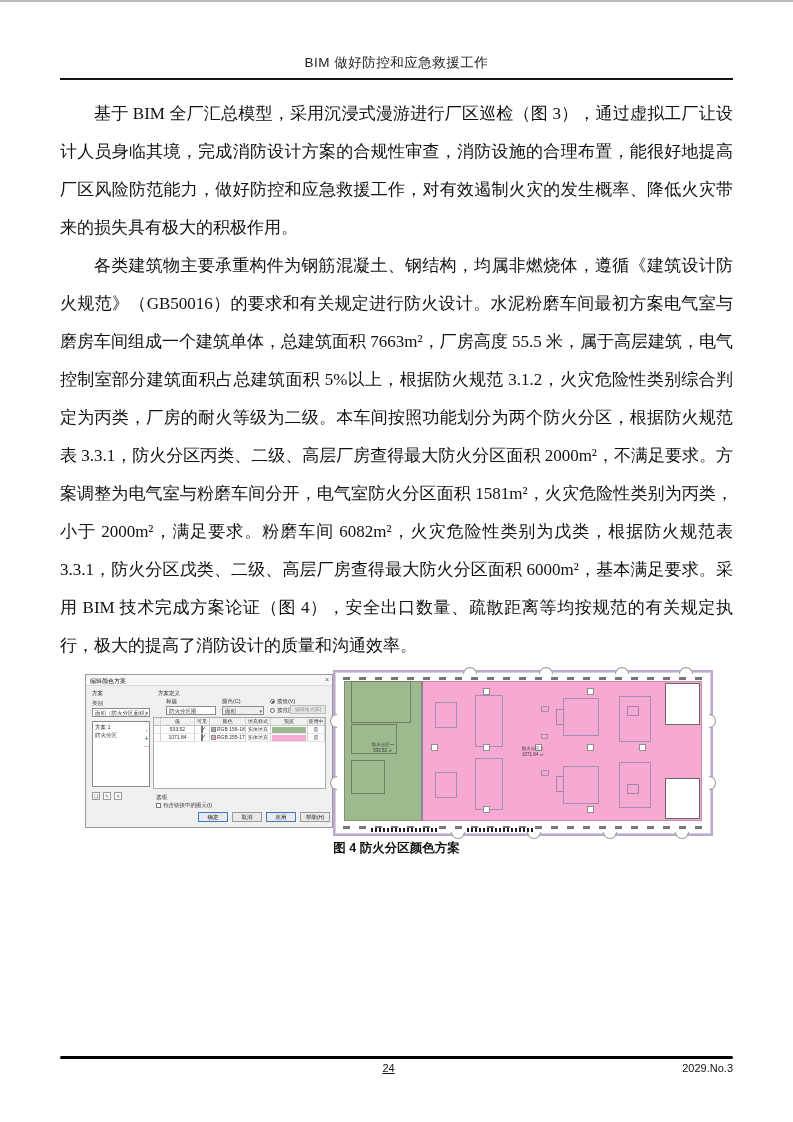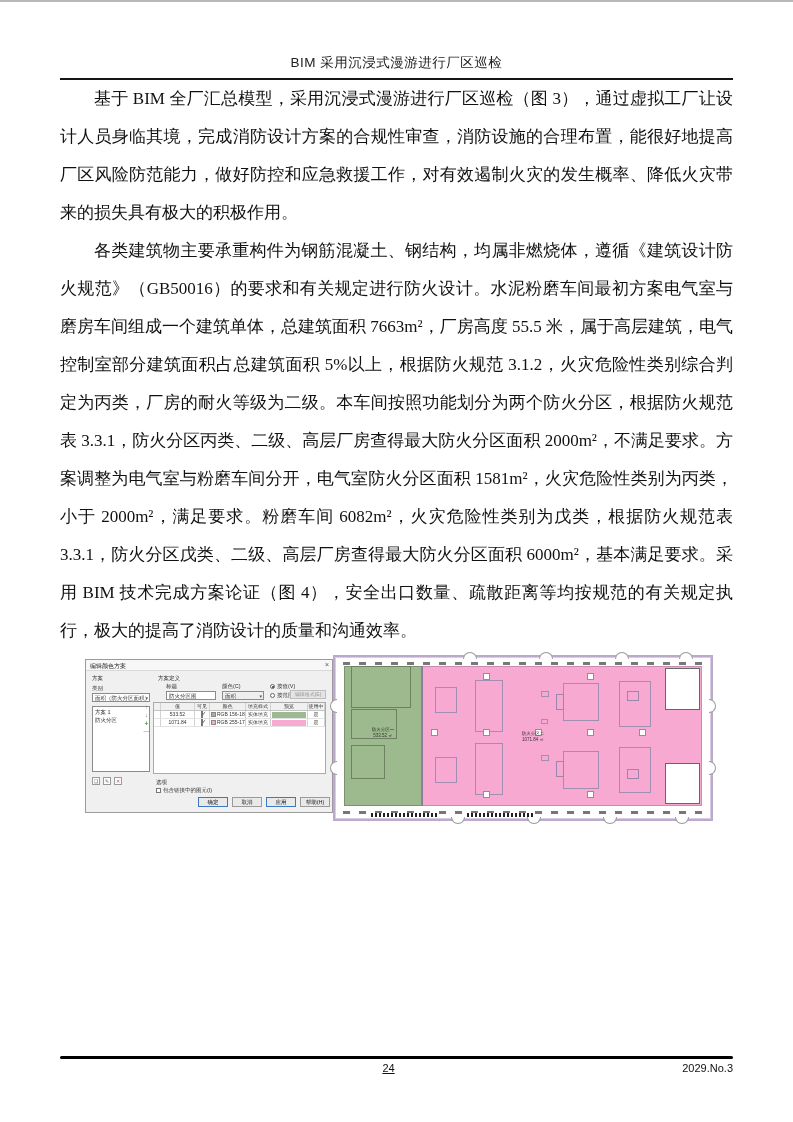--- a/index.html
+++ b/index.html
@@ -3,21 +3,21 @@
 <meta charset="utf-8">
 <style>
   html,body{margin:0;padding:0;background:#fff;}
   .page{position:relative;width:793px;height:1122px;background:#fff;overflow:hidden;
         font-family:"Liberation Serif","DejaVu Serif",serif;color:#111;}
   .top-hairline{position:absolute;top:0;left:0;right:0;height:2px;background:#b9b9b9;}
   .content{position:absolute;left:60px;top:0;width:673px;}
   .header{height:72px;display:flex;align-items:flex-end;justify-content:center;
           border-bottom:2px solid #151515;padding-bottom:6px;}
   .header .title{font-family:"Liberation Sans","DejaVu Sans",sans-serif;font-size:13.5px;letter-spacing:.5px;color:#222;}
-  .body-text{font-size:17px;line-height:38px;text-align:justify;}
+  .body-text{font-size:17px;line-height:38px;text-align:justify;margin-top:15px;}
   .body-text p{margin:0;text-indent:34px;}
   
   .figure-row{position:relative;height:164px;margin-top:5px;}
   
   .dlg{position:absolute;left:25px;top:4px;width:246px;height:152px;background:#f0f0f0;
        border:1px solid #9b9b9b;font-family:"Liberation Sans","DejaVu Sans",sans-serif;font-size:6px;color:#333;}
   .dlg *{box-sizing:border-box;}
   .dlg .tbar{position:absolute;left:0;top:0;right:0;height:11px;background:#f7f7f7;border-bottom:1px solid #d9d9d9;}
   .dlg .tbar .t{position:absolute;left:4px;top:2px;font-size:6px;color:#222;}
   .dlg .tbar .x{position:absolute;right:3px;top:1px;font-size:7px;color:#555;}
@@ -82,21 +82,21 @@
   .footer-text .issue{position:absolute;right:0;}
 </style>
 </head>
 <body>
 
 <div class="page">
   <div class="top-hairline"></div>
 
   <div class="content">
     <div class="header">
-      <span class="title">BIM 采用沉浸式漫游进行厂区巡检</span>
+      <span class="title">BIM 做好防控和应急救援工作</span>
     </div>
 
     <div class="body-text">
       <p>基于 BIM 全厂汇总模型，采用沉浸式漫游进行厂区巡检（图 3），通过虚拟工厂让设计人员身临其境，完成消防设计方案的合规性审查，消防设施的合理布置，能很好地提高厂区风险防范能力，做好防控和应急救援工作，对有效遏制火灾的发生概率、降低火灾带来的损失具有极大的积极作用。</p>
       <p>各类建筑物主要承重构件为钢筋混凝土、钢结构，均属非燃烧体，遵循《建筑设计防火规范》（GB50016）的要求和有关规定进行防火设计。水泥粉磨车间最初方案电气室与磨房车间组成一个建筑单体，总建筑面积 7663m²，厂房高度 55.5 米，属于高层建筑，电气控制室部分建筑面积占总建筑面积 5%以上，根据防火规范 3.1.2，火灾危险性类别综合判定为丙类，厂房的耐火等级为二级。本车间按照功能划分为两个防火分区，根据防火规范表 3.3.1，防火分区丙类、二级、高层厂房查得最大防火分区面积 2000m²，不满足要求。方案调整为电气室与粉磨车间分开，电气室防火分区面积 1581m²，火灾危险性类别为丙类，小于 2000m²，满足要求。粉磨车间 6082m²，火灾危险性类别为戊类，根据防火规范表 3.3.1，防火分区戊类、二级、高层厂房查得最大防火分区面积 6000m²，基本满足要求。采用 BIM 技术完成方案论证（图 4），安全出口数量、疏散距离等均按规范的有关规定执行，极大的提高了消防设计的质量和沟通效率。</p>
     </div>
 
     <div class="figure-row">
 
       <div class="dlg">
@@ -256,20 +256,21 @@
           <div>防火分区一</div>
           <div>533.52 ㎡</div>
         </div>
         <div class="zlabel" style="left:168px;top:74px;width:60px;">
           <div>防火分区二</div>
           <div>1071.84 ㎡</div>
         </div>
       </div>
     </div>
 
+    <div class="caption">图 4 防火分区颜色方案</div>
 
   </div>
 
   <div class="footer-line"></div>
   <div class="footer-text">
     <span class="pn">24</span>
     <span class="issue">2029.No.3</span>
   </div>
 </div>
 

